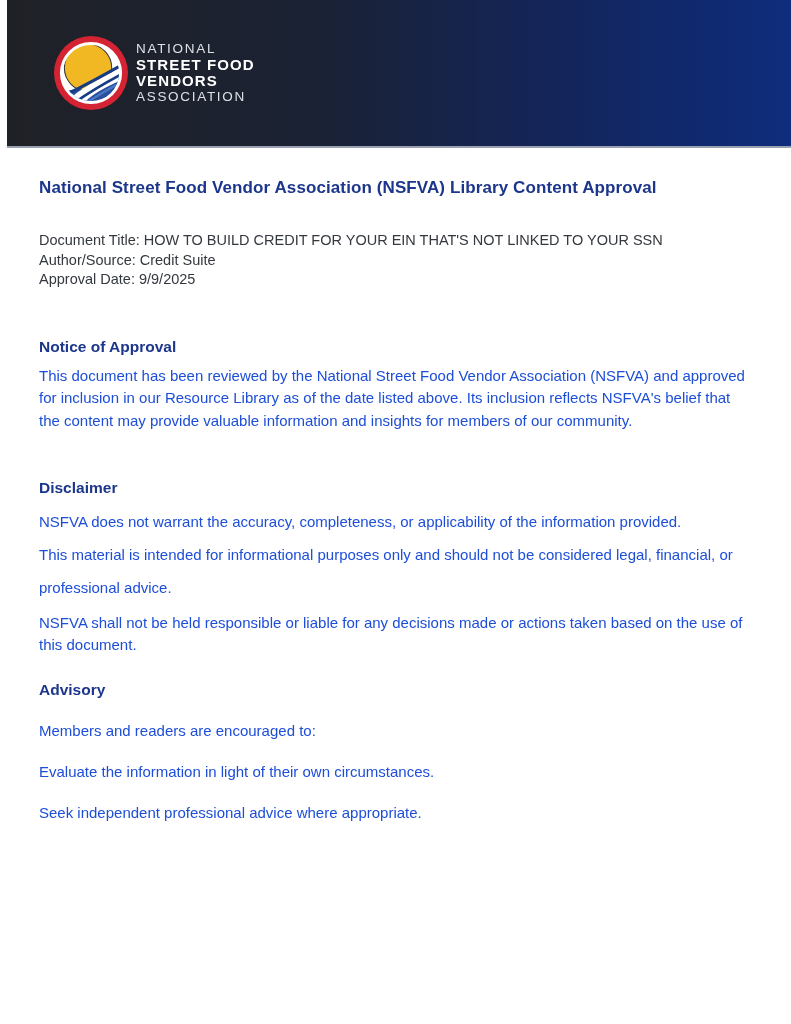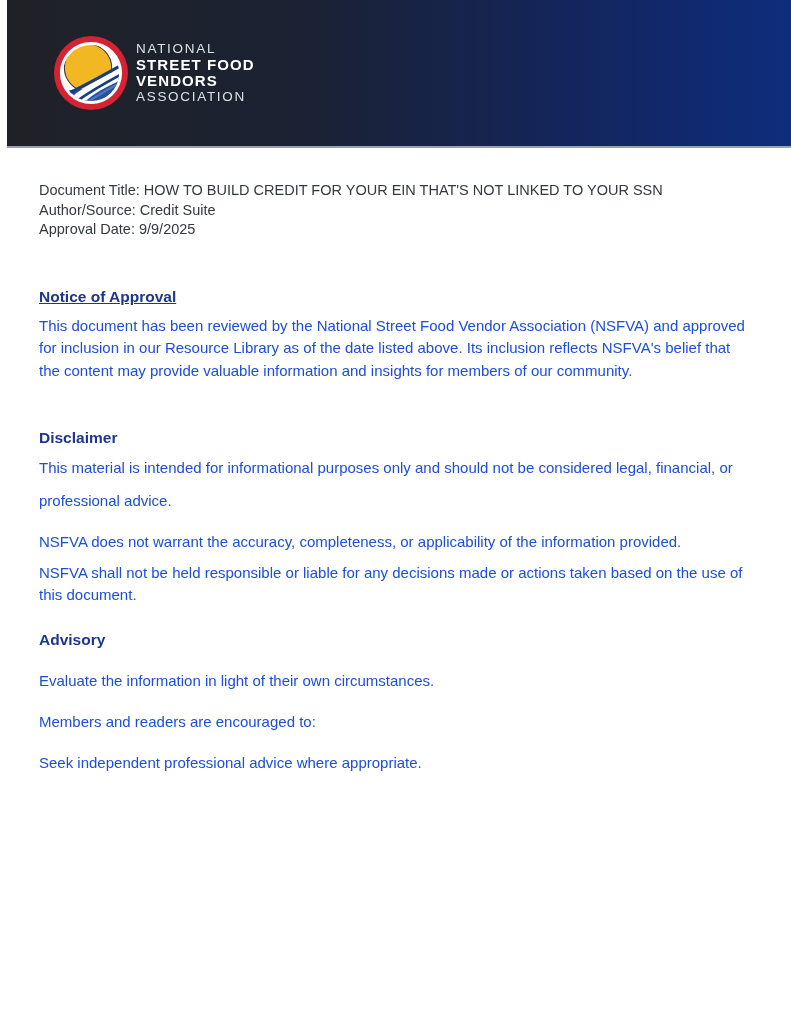--- a/index.html
+++ b/index.html
@@ -27,21 +27,21 @@
     font-weight: 400; line-height: 16px; white-space: nowrap;
   }
   .brand-line.bold { color: #ffffff; font-weight: 700; font-size: 15px; letter-spacing: 1.1px; }
   main { padding: 0 39px; }
   h1.doc-title {
     margin-top: 30px; font-size: 17px; font-weight: 700;
     color: #1c368c; letter-spacing: 0.1px; white-space: nowrap;
   }
   .doc-info { margin-top: 33px; font-size: 14.5px; line-height: 19.5px; color: #34383f; }
   h2.sec-heading { font-size: 15.5px; font-weight: 700; color: #1c368c; }
-  .sec-notice h2 { margin-top: 48px; text-decoration: underline; }
+  .sec-notice h2 { margin-top: 48px; }
   .sec-disclaimer h2 { margin-top: 47px; }
   .sec-advisory h2 { margin-top: 24px; }
   p.body-p { margin-top: 9px; font-size: 15px; line-height: 22.5px; color: #1d4ed8; }
   .sec-disclaimer p.p2 { margin-top: 14px; }
   .sec-disclaimer p.p3 { margin-top: 4px; line-height: 33px; }
   .sec-disclaimer p.p4 { margin-top: 8px; }
   .sec-advisory p.adv { margin-top: 23px; line-height: 18px; }
   p.footer-note {
     margin-top: 38px; font-size: 13.5px; font-weight: 700;
     color: #191b1f; letter-spacing: 0.1px;
@@ -75,39 +75,40 @@
     <div class="brand-text">
       <span class="brand-line">NATIONAL</span>
       <span class="brand-line bold">STREET FOOD</span>
       <span class="brand-line bold">VENDORS</span>
       <span class="brand-line">ASSOCIATION</span>
     </div>
   </div>
 </header>
 
 <main>
+  <h1 class="doc-title">National Street Food Vendor Association (NSFVA) Library Content Approval</h1>
 
   <div class="doc-info">
     <div>Document Title: HOW TO BUILD CREDIT FOR YOUR EIN THAT'S NOT LINKED TO YOUR SSN</div>
     <div>Author/Source: Credit Suite</div>
     <div>Approval Date: 9/9/2025</div>
   </div>
 
   <section class="sec-notice">
     <h2 class="sec-heading">Notice of Approval</h2>
     <p class="body-p">This document has been reviewed by the National Street Food Vendor Association (NSFVA) and approved for inclusion in our Resource Library as of the date listed above. Its inclusion reflects NSFVA's belief that the content may provide valuable information and insights for members of our community.</p>
   </section>
 
   <section class="sec-disclaimer">
     <h2 class="sec-heading">Disclaimer</h2>
+    <p class="body-p p2">NSFVA does not warrant the accuracy, completeness, or applicability of the information provided.</p>
     <p class="body-p p3">This material is intended for informational purposes only and should not be considered legal, financial, or professional advice.</p>
-    <p class="body-p p2">NSFVA does not warrant the accuracy, completeness, or applicability of the information provided.</p>
     <p class="body-p p4">NSFVA shall not be held responsible or liable for any decisions made or actions taken based on the use of this document.</p>
   </section>
 
   <section class="sec-advisory">
     <h2 class="sec-heading">Advisory</h2>
+    <p class="body-p adv">Members and readers are encouraged to:</p>
     <p class="body-p adv">Evaluate the information in light of their own circumstances.</p>
-    <p class="body-p adv">Members and readers are encouraged to:</p>
     <p class="body-p adv">Seek independent professional advice where appropriate.</p>
   </section>
 
 </main>
 
 </body></html>

